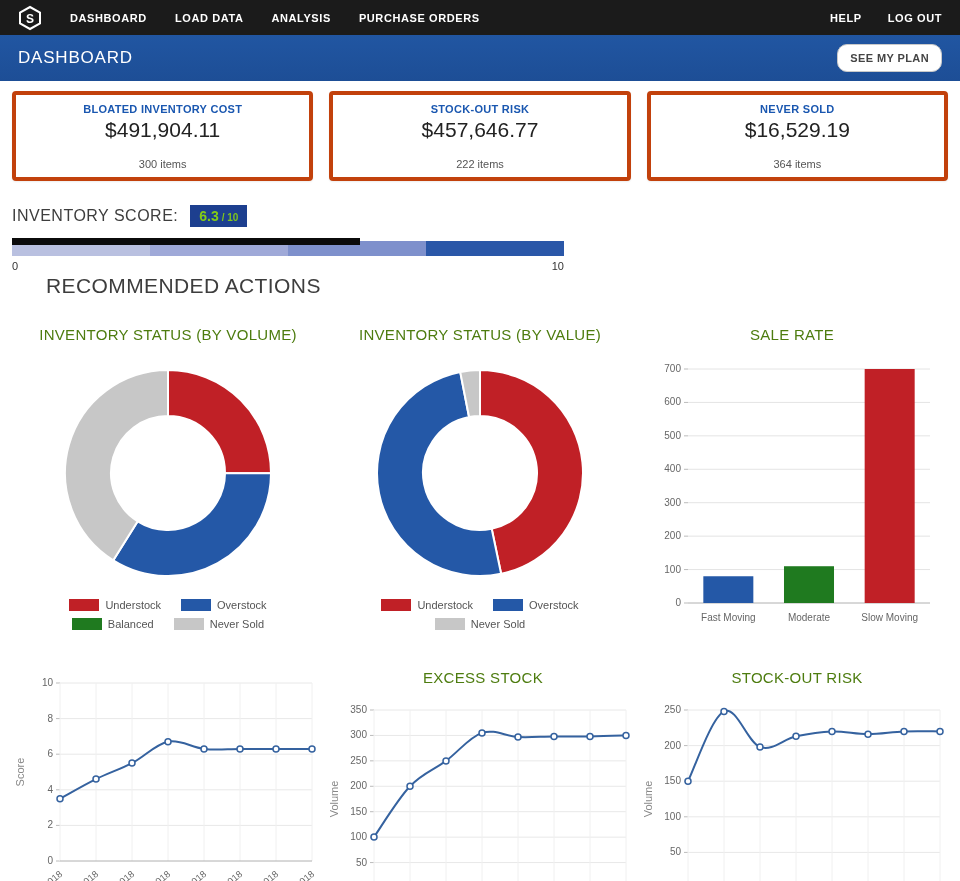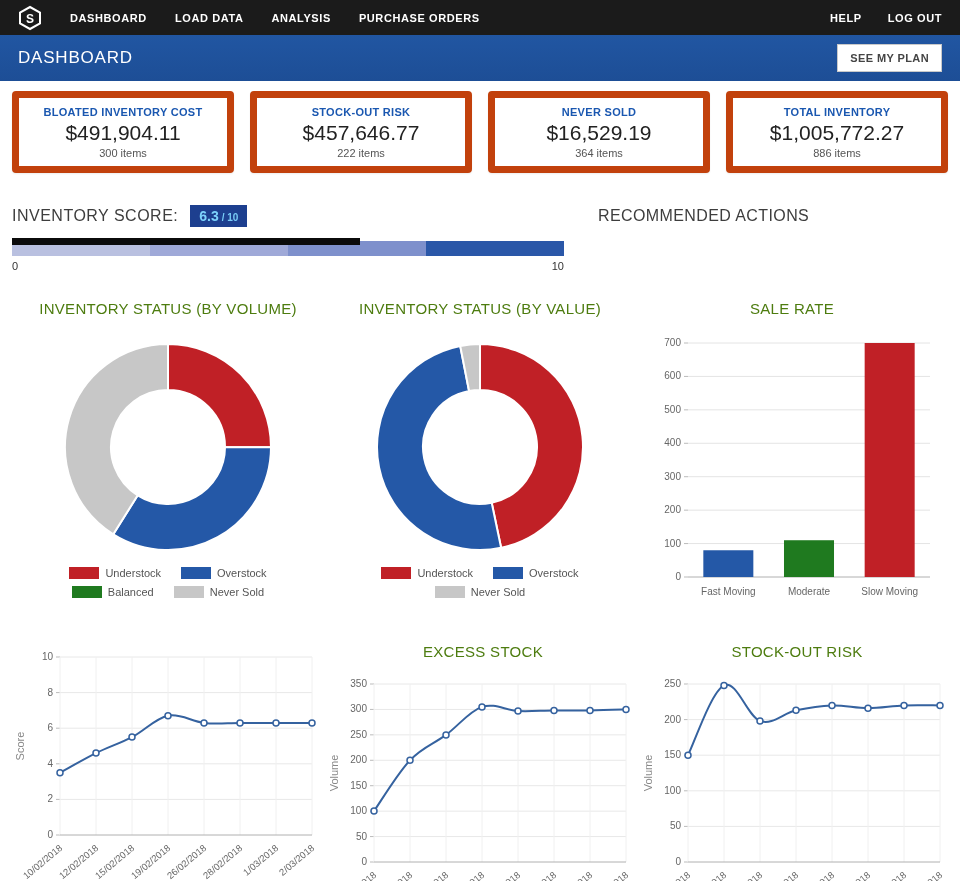--- a/index.html
+++ b/index.html
@@ -21,65 +21,65 @@
   }
   .nav-right { display: flex; gap: 26px; }
   
   .page-header {
     height: 46px; background: linear-gradient(#2156a2, #1d4e96);
     display: flex; align-items: center; justify-content: space-between;
     padding: 0 18px;
   }
   .page-header h1 { color: #fff; font-size: 17px; font-weight: 400; letter-spacing: .8px; }
   .plan-btn {
-    background: #fff; border: 1px solid #c9c9c9; border-radius: 0;
+    background: #fff; border: 1px solid #c9c9c9; border-radius: 10px;
     font-size: 11px; font-weight: 700; color: #444; padding: 7px 12px;
     letter-spacing: .4px; cursor: pointer; font-family: inherit;
   }
   .content { padding: 0 12px; }
   
   .stats-row { display: flex; gap: 16px; margin-top: 10px; }
   .stat-card {
-    flex: 1; background: #fff; border: 7px solid #c2410c; border-radius: 4px;
+    flex: 1; background: #fff; border: 4px solid #c2410c; border-radius: 4px;
     box-shadow: 0 1px 2px rgba(0,0,0,.07); text-align: center; padding: 8px 4px 7px;
   }
   .stat-card .stat-title { font-size: 11px; font-weight: 700; color: #1a57b0; letter-spacing: .3px; }
-  .stat-card .stat-value { font-size: 21px; color: #222; margin: 3px 0 2px; }
+  .stat-card .stat-value { font-size: 21px; color: #222; margin: 3px 0 16px; }
   .stat-card .stat-items { font-size: 11px; color: #555; }
   
-  .score-actions { display: flex; margin-top: 32px; }
+  .score-actions { display: flex; margin-top: 24px; flex-direction: column; }
   .score-block { width: 552px; }
   .score-head { display: flex; align-items: center; gap: 12px; }
   .score-head .sec-title { font-size: 16px; color: #3d3d3d; letter-spacing: .5px; font-weight: 400; }
   .score-badge {
-    background: #1d3f8f; color: #7dd3fc; padding: 3px 9px; display: inline-flex;
+    background: #1d3f8f; color: #84cc16; padding: 3px 9px; display: inline-flex;
     align-items: baseline; gap: 3px;
   }
   .score-badge .val { font-size: 14px; font-weight: 700; }
   .score-badge .max { font-size: 10px; font-weight: 700; opacity: .95; }
   .score-bar-wrap { position: relative; margin-top: 14px; }
   .score-bar { display: flex; height: 15px; }
   .score-bar div { flex: 1; }
   .score-indicator { position: absolute; top: -3px; left: 0; height: 7px; background: #0b0b0b; }
   .score-scale { display: flex; justify-content: space-between; font-size: 11px; color: #333; margin-top: 4px; }
   .actions-block { flex: 1; padding-left: 34px; padding-top: 2px; }
-  .actions-block .sec-title { font-size: 16px; color: #3d3d3d; letter-spacing: .4px; font-weight: 400; }
+  .actions-block .sec-title { font-size: 21px; color: #3d3d3d; letter-spacing: .4px; font-weight: 400; }
   .actions-block ul { margin: 8px 0 0 20px; }
   .actions-block li { font-size: 12.5px; color: #222; }
   
   .charts-mid, .charts-bottom {
     display: grid; grid-template-columns: 1fr 1fr 1fr; margin-top: 28px;
   }
   .chart-cell { text-align: center; }
   .chart-title { font-size: 15px; font-weight: 400; color: #4d7c0f; letter-spacing: .3px; margin-bottom: 10px; }
   .chart-holder { display: flex; flex-direction: column; align-items: center; }
   svg { overflow: visible; }
   svg text { font-family: "Liberation Sans", "DejaVu Sans", sans-serif; }
   .legend {
-    margin-top: 0; display: flex; flex-wrap: wrap; justify-content: center;
+    margin-top: 6px; display: flex; flex-wrap: wrap; justify-content: center;
     column-gap: 20px; row-gap: 7px; max-width: 260px;
   }
   .legend-item { display: inline-flex; align-items: center; gap: 6px; font-size: 11px; color: #555; cursor: pointer; }
   .legend-box { width: 30px; height: 12px; display: inline-block; }
 </style>
 </head>
 <body>
 
 <div class="navbar">
   <div class="logo">
@@ -115,25 +115,20 @@
     </div>
     <div class="stat-card">
       <div class="stat-title">STOCK-OUT RISK</div>
       <div class="stat-value">$457,646.77</div>
       <div class="stat-items">222 items</div>
     </div>
     <div class="stat-card">
       <div class="stat-title">NEVER SOLD</div>
       <div class="stat-value">$16,529.19</div>
       <div class="stat-items">364 items</div>
-    </div>
-    <div class="stat-card">
-      <div class="stat-title">TOTAL INVENTORY</div>
-      <div class="stat-value">$1,005,772.27</div>
-      <div class="stat-items">886 items</div>
     </div>
   </div>
 
   <div class="score-actions">
     <div class="score-block">
       <div class="score-head">
         <span class="sec-title">INVENTORY SCORE:</span>
         <span class="score-badge">
           <span class="val">6.3</span>
           <span class="max">/ 10</span>

